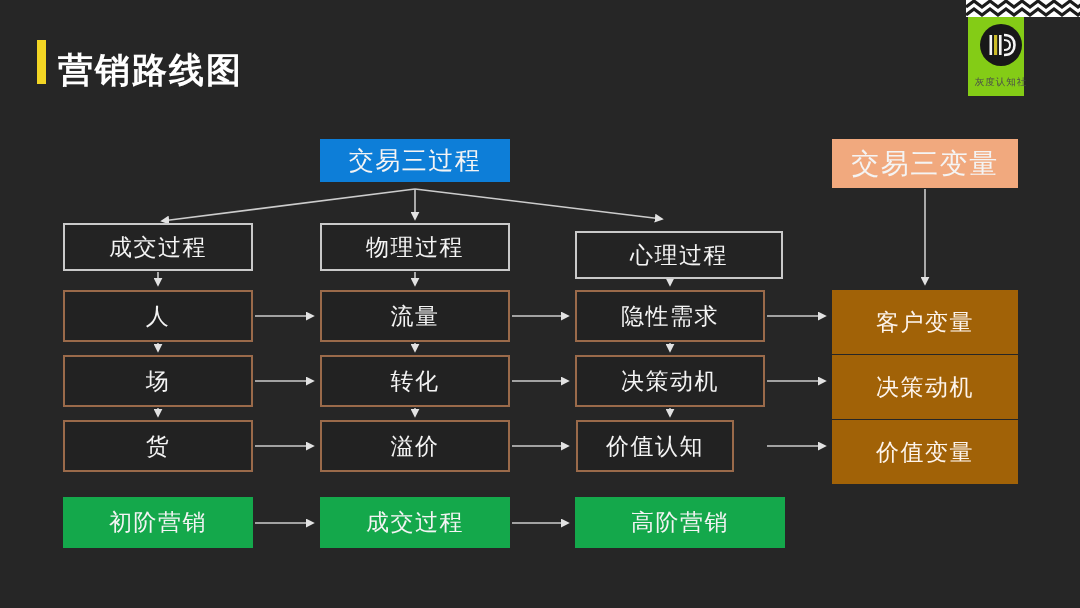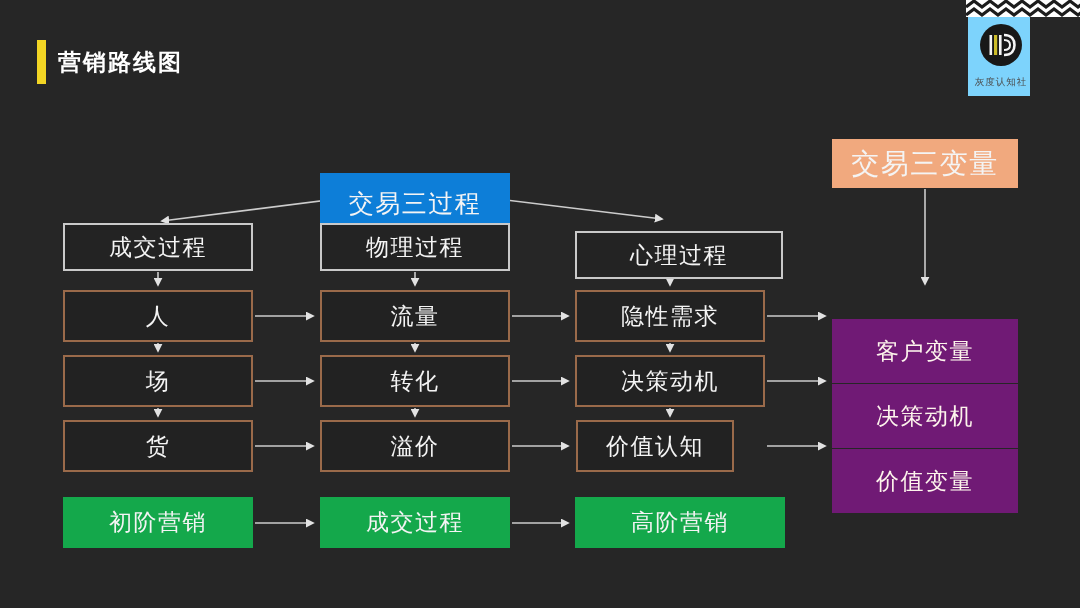--- a/index.html
+++ b/index.html
@@ -5,29 +5,29 @@
   html,body{margin:0;padding:0;background:#262626;}
   .slide{
     position:relative;width:1080px;height:608px;background:#262626;
     font-family:"Liberation Sans","DejaVu Sans",sans-serif;overflow:hidden;
   }
   .box{
     position:absolute;display:flex;align-items:center;justify-content:center;
     color:#f4f4f4;font-size:23px;letter-spacing:1.5px;box-sizing:border-box;
     white-space:nowrap;
   }
-  .root-blue{height:60px;background:#0d7ed8;font-size:25px;margin-top:34px;}
+  .root-blue{height:43px;background:#0d7ed8;font-size:25px;}
   .root-orange{height:49px;background:#f1a97e;font-size:28px;}
   .stage{height:48px;border:2px solid #c9c9c9;background:#232323;}
   .cell{height:52px;border:2px solid #9a6a4a;background:#222222;}
-  .var{height:64px;background:#701a75;color:#fdf4ec;margin-top:29px;}
+  .var{height:64px;background:#a16207;color:#fdf4ec;}
   .level{height:51px;background:#14a84b;}
   .accent-bar{position:absolute;left:37px;top:40px;width:9px;height:44px;background:#f2d524;}
-  .page-title{position:absolute;left:58px;top:47px;font-size:23px;font-weight:bold;color:#ffffff;letter-spacing:2px;}
-  .logo-card{position:absolute;left:968px;top:0;width:56px;height:96px;background:#7dd3fc;padding-left:6px;}
+  .page-title{position:absolute;left:58px;top:47px;font-size:35px;font-weight:bold;color:#ffffff;letter-spacing:2px;}
+  .logo-card{position:absolute;left:968px;top:0;width:56px;height:96px;background:#84cc16;}
   .logo-mark{position:absolute;left:10px;top:22px;width:46px;height:46px;}
   .logo-name{position:absolute;left:0;top:76px;width:66px;text-align:center;font-size:9.5px;color:#4b4b4b;letter-spacing:1px;}
   .zigzag{position:absolute;left:966px;top:0;width:114px;height:17px;}
   .connectors{position:absolute;left:0;top:0;pointer-events:none;}
   .connectors line{stroke:#cccccc;stroke-width:1.6;}
 </style>
 </head>
 <body>
 
 <div class="slide">

